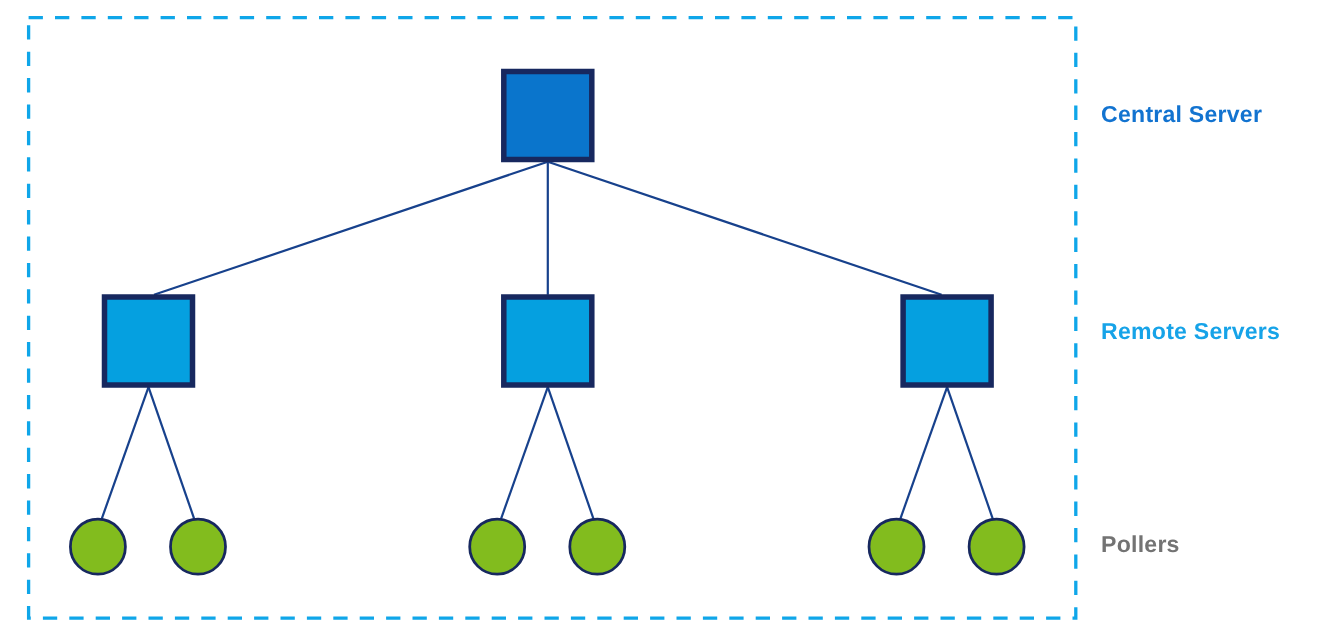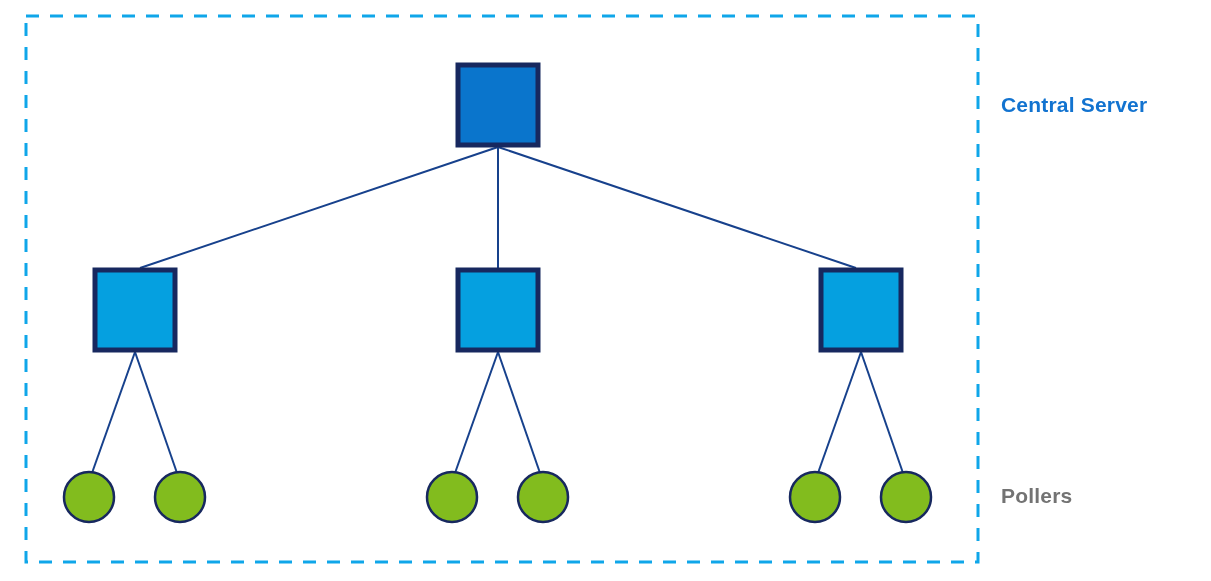--- a/index.html
+++ b/index.html
@@ -75,16 +75,17 @@
       <circle cx="180" cy="497" r="25" fill="#82BC1E" stroke="#17285F" stroke-width="2.5"></circle>
       <circle cx="452" cy="497" r="25" fill="#82BC1E" stroke="#17285F" stroke-width="2.5"></circle>
       <circle cx="543" cy="497" r="25" fill="#82BC1E" stroke="#17285F" stroke-width="2.5"></circle>
       <circle cx="815" cy="497" r="25" fill="#82BC1E" stroke="#17285F" stroke-width="2.5"></circle>
       <circle cx="906" cy="497" r="25" fill="#82BC1E" stroke="#17285F" stroke-width="2.5"></circle>
     </g>
   </svg>
 
   <div class="tier-label" id="label-central-server">Central Server</div>
 
+  <div class="tier-label" id="label-remote-servers">Remote Servers</div>
 
   <div class="tier-label" id="label-pollers">Pollers</div>
 
 </div>
 
 </body></html>

